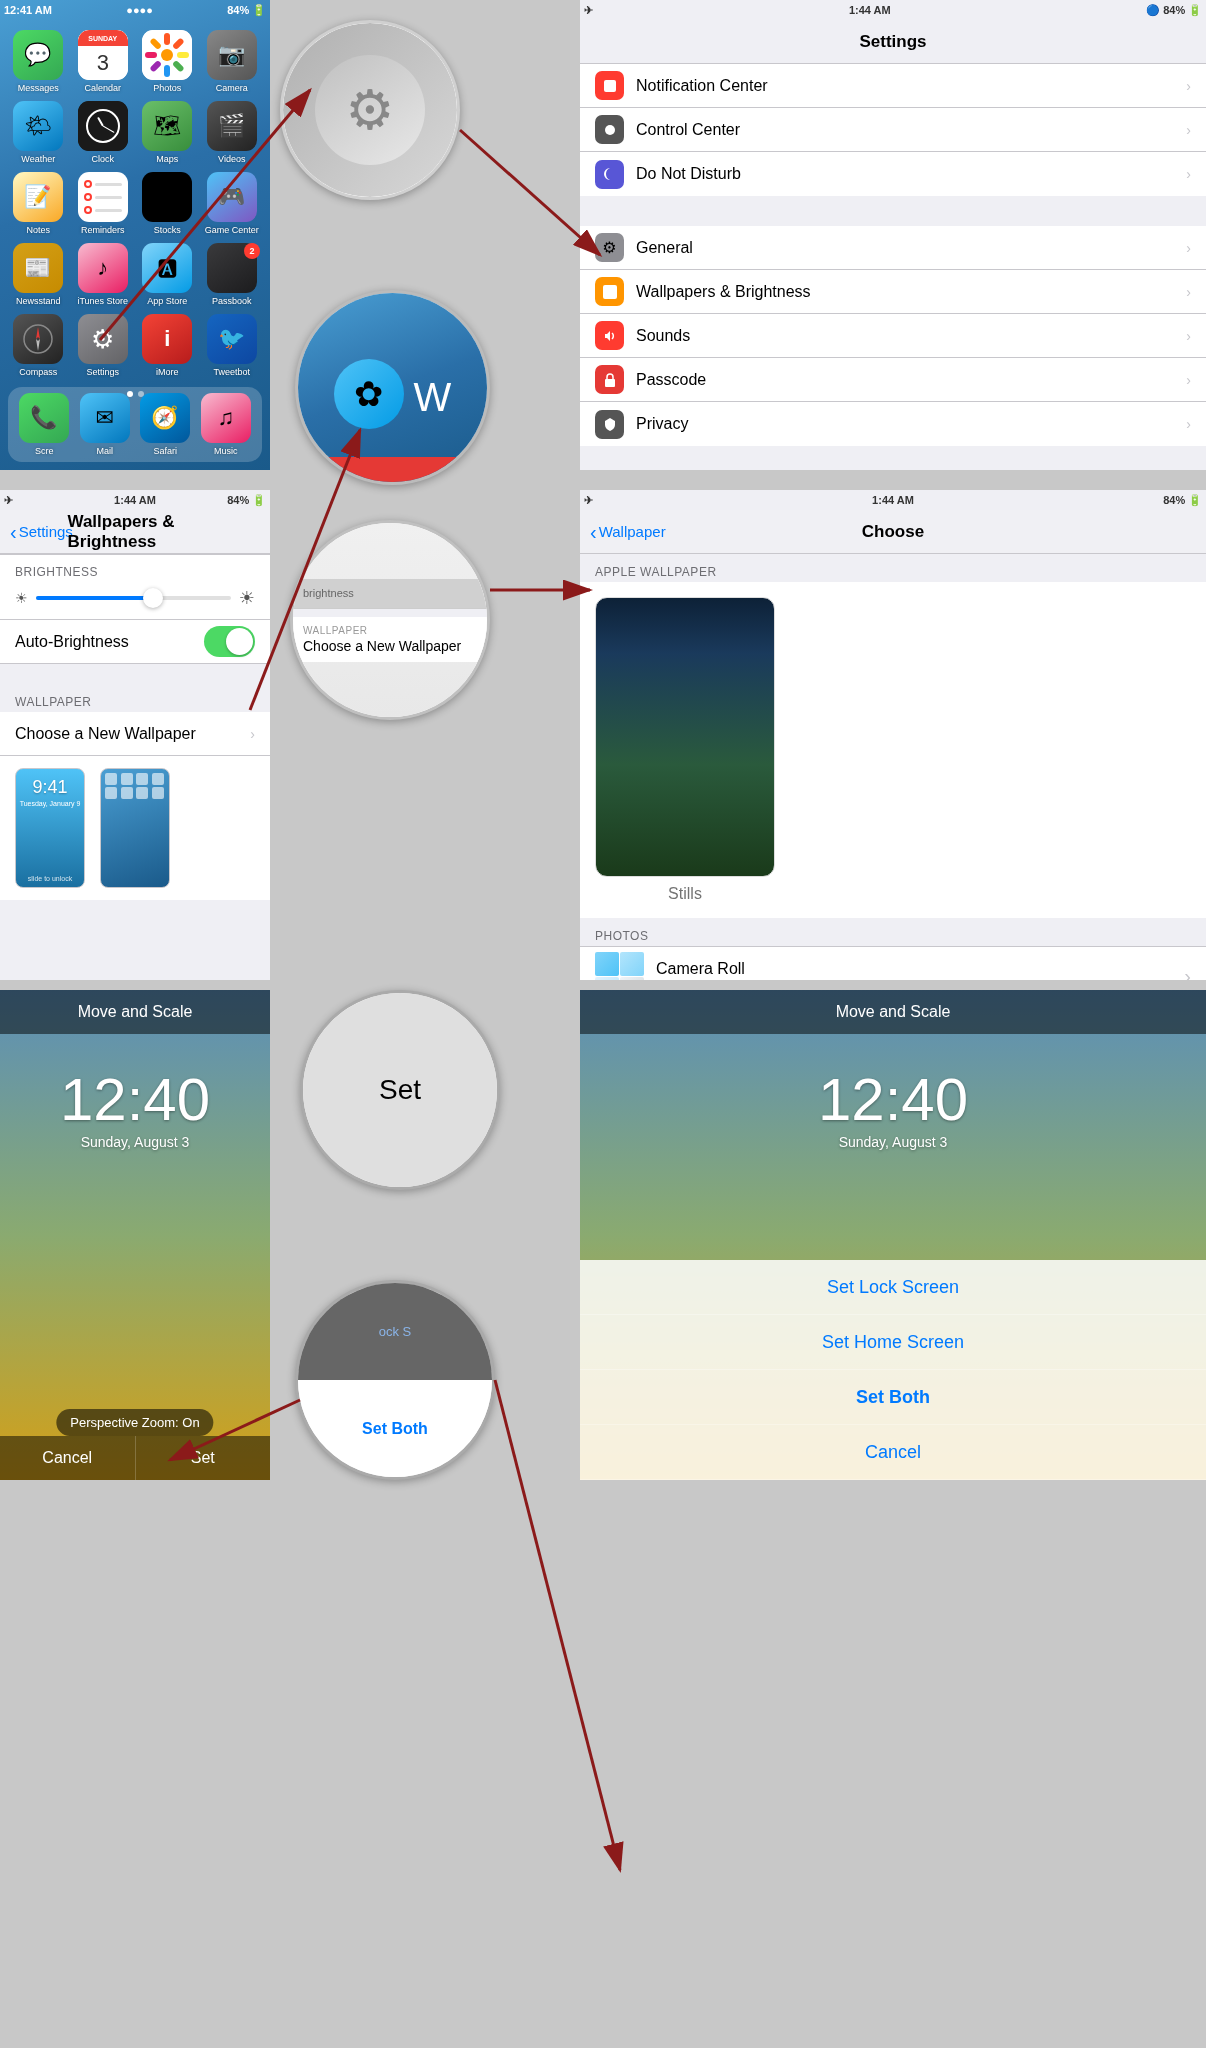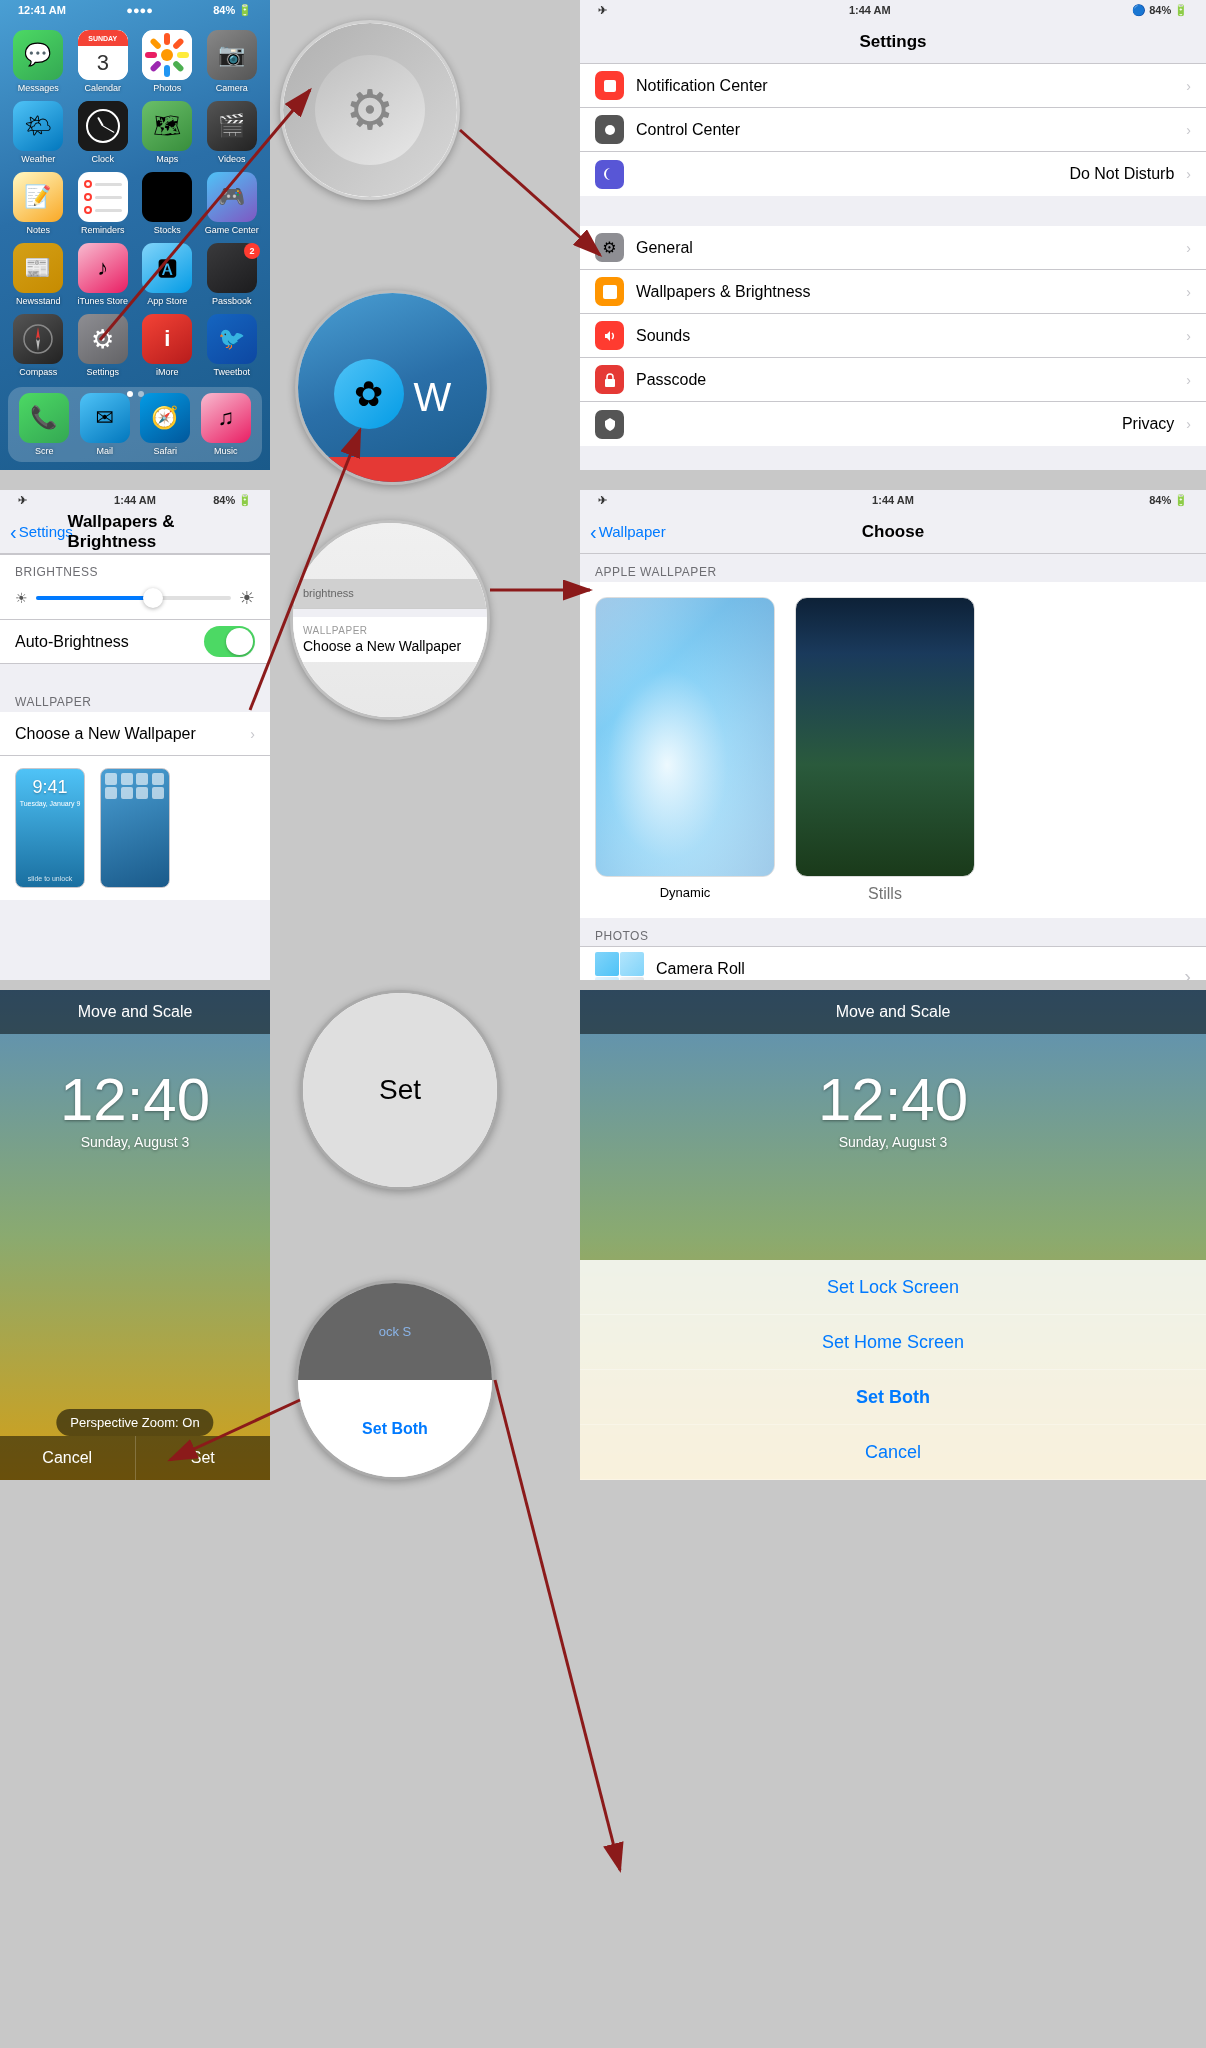--- a/index.html
+++ b/index.html
@@ -61,21 +61,21 @@
       background: linear-gradient(180deg, #5b8fb9 0%, #8aaa70 50%, #d4a017 100%);
     }
 
     
     .status-bar {
       width: 100%;
       height: 20px;
       display: flex;
       align-items: center;
       justify-content: space-between;
-      padding: 0 18px;
+      padding: 0 4px;
       font-size: 11px;
       font-weight: 600;
       color: #fff;
     }
     .status-bar.dark { color: #333; }
 
     
     .home-grid {
       display: grid;
       grid-template-columns: repeat(4, 1fr);
@@ -164,21 +164,21 @@
     }
     .settings-row {
       background: #fff;
       height: 44px;
       display: flex;
       align-items: center;
       padding: 16px 15px;
       border-bottom: 1px solid #c8c7cc;
       gap: 12px;
     }
-    .settings-row:last-child { border-bottom: none; text-align: right; }
+    .settings-row:last-child { border-bottom: none; }
     .settings-row-icon {
       width: 29px;
       height: 29px;
       border-radius: 7px;
       display: flex;
       align-items: center;
       justify-content: center;
       font-size: 16px;
       flex-shrink: 0;
     }
@@ -896,26 +896,20 @@
     </div>
     <span class="nav-bar-title">Choose</span>
   </div>
 
   <div class="section-header">
     <span>APPLE WALLPAPER</span>
   </div>
 
   <div style="background:#fff;padding:15px;display:flex;gap:20px;">
     <div style="display:flex;flex-direction:column;align-items:center;gap:8px;">
-      <div style="width:180px;height:280px;border-radius:12px;background:linear-gradient(135deg,#e3f2fd 0%,#81d4fa 30%,#b3e5fc 60%,#e1f5fe 100%);overflow:hidden;border:1px solid #ddd;">
-        <div style="width:100%;height:100%;background:radial-gradient(ellipse at 40% 60%,rgba(255,255,255,0.8) 0%,rgba(130,200,240,0.4) 40%,rgba(100,160,210,0.6) 100%);"></div>
-      </div>
-      <span style="font-size:13px;color:#000;">Dynamic</span>
-    </div>
-    <div style="display:flex;flex-direction:column;align-items:center;gap:8px;">
       <div style="width:180px;height:280px;border-radius:12px;background:linear-gradient(180deg,#0d2137 0%,#1a3a5c 20%,#2a5a3c 60%,#1a3a1a 100%);overflow:hidden;border:1px solid #ddd;">
       </div>
       <span style="font-size:16px;color:#737373;">Stills</span>
     </div>
   </div>
 
   <div class="section-header">
     <span>PHOTOS</span>
   </div>
 

